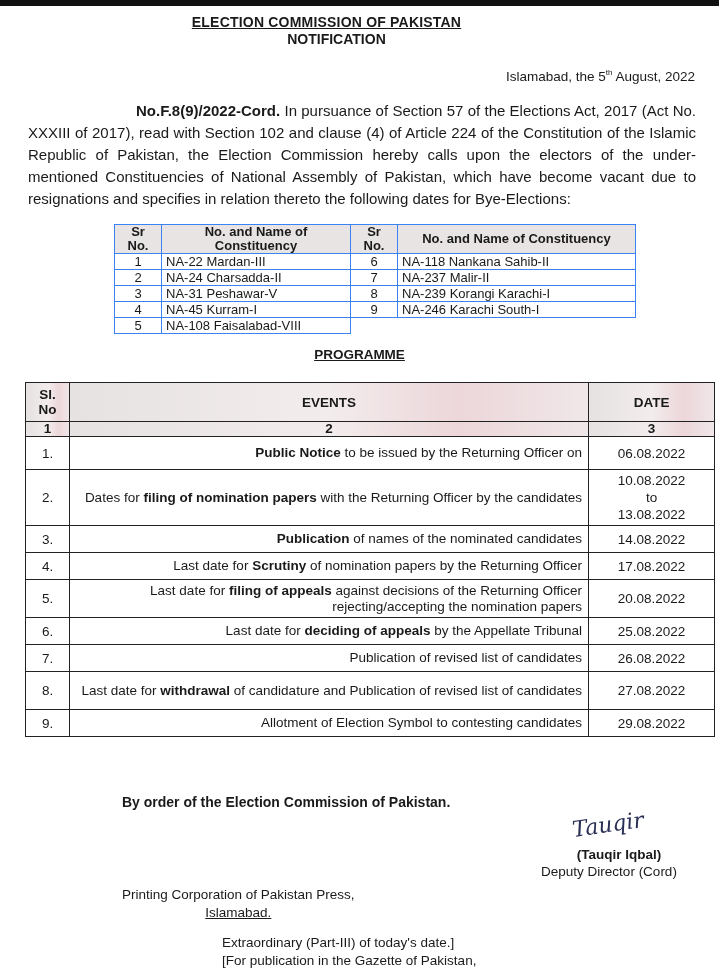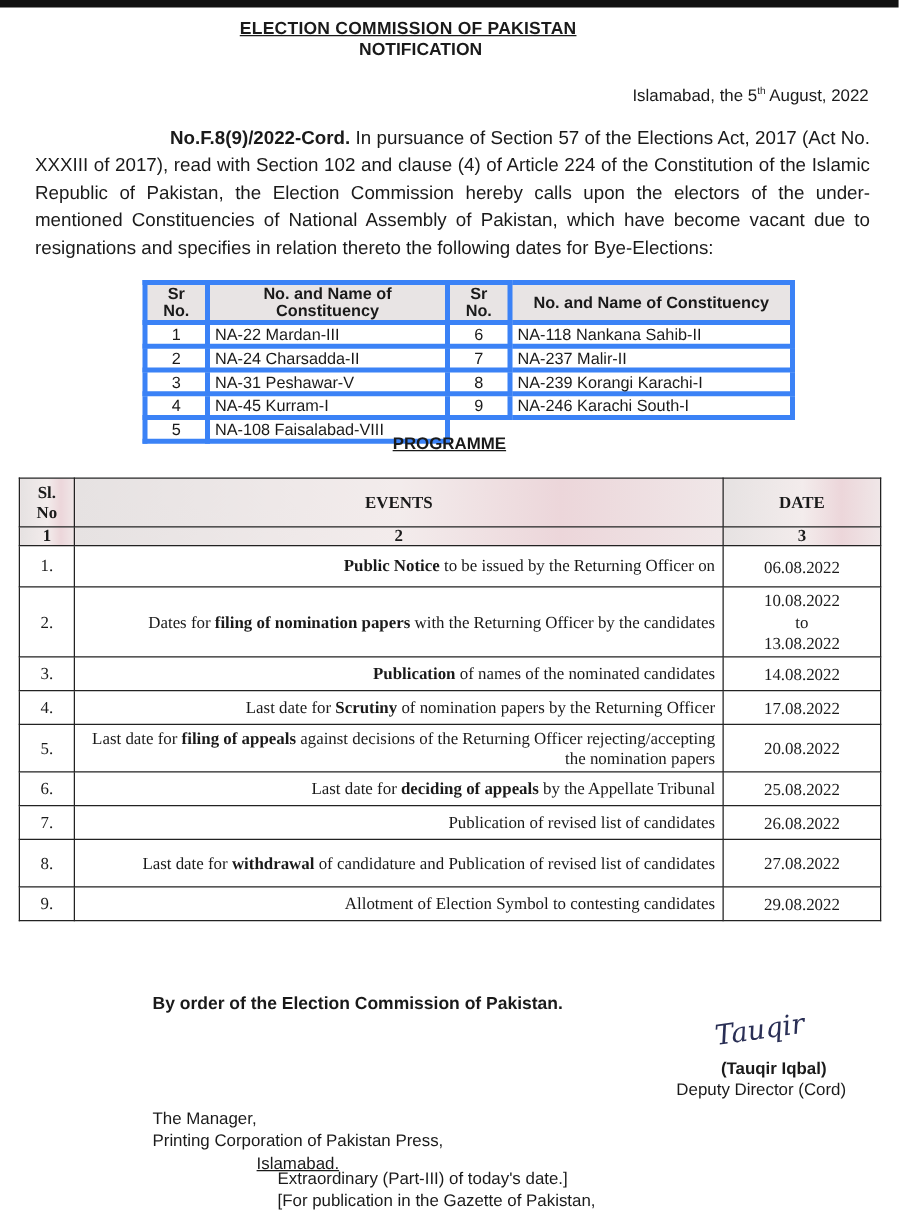--- a/index.html
+++ b/index.html
@@ -23,30 +23,30 @@
     .dateline sup { font-size: 8px; }
     .para {
       position: absolute; top: 100px; left: 28px; width: 668px;
       font-size: 15px; line-height: 22px; text-align: justify;
     }
     .para .indent { display: inline-block; width: 108px; }
     .para b { font-weight: bold; }
 
     table { border-collapse: collapse; position: absolute; }
     .cons { top: 224px; left: 114px; width: 522px; font-size: 13px; }
-    .cons td, .cons th { border: 4px solid #3b82f6; padding: 0 4px; line-height: 15px; }
+    .cons td, .cons th { border: 1px solid #3b82f6; padding: 0 4px; line-height: 15px; }
     .cons th { background: #e8e4e4; font-weight: bold; text-align: center; line-height: 14px; }
     .cons td.sr { text-align: center; width: 38px; }
     .cons .blank { border-bottom: none; border-right: none; border-top: 1px solid #222; }
 
     .prog-title {
       position: absolute; top: 347px; left: 0; width: 719px; text-align: center;
       font-weight: bold; font-size: 13.5px; text-decoration: underline;
     }
-    .prog { top: 382px; left: 15px; width: 690px; font-size: 13.5px; font-family: Liberation Serif, serif; }
+    .prog { top: 382px; left: 25px; width: 690px; font-size: 13.5px; }
     .prog td, .prog th { border: 1.3px solid #222; padding: 2px 6px; }
     .prog thead th { background: linear-gradient(90deg,#e6e2e2 0%,#f3ecec 50%,#ecd6da 75%,#f0e7e8 100%); font-weight: bold; }
     .prog .hdr th { height: 34px; }
     .prog .num-row th { height: 14px; padding: 0 6px; line-height: 14px; }
     .prog td.sl { width: 30px; text-align: center; }
     .prog td.ev { width: 494px; line-height: 16px; text-align: right; }
     .prog td.dt { width: 110px; text-align: center; line-height: 17px; }
     .prog tr.r1 td { height: 28px; }
     .prog tr.r2 td { height: 46px; }
     .prog tr.r3 td, .prog tr.r4 td, .prog tr.r6 td, .prog tr.r7 td, .prog tr.r9 td { height: 22px; }
@@ -195,21 +195,20 @@
 
 <div class="order">By order of the Election Commission of Pakistan.</div>
 
 <div class="sign-scribble">Tauqir</div>
 <div class="signer">
   <div class="name">(Tauqir Iqbal)</div>
   <div>Deputy Director (Cord)</div>
 </div>
 
 <div class="addressee">
-  <div>The Manager,</div>
   <div>Printing Corporation of Pakistan Press,</div>
   <div class="city">Islamabad.</div>
 </div>
 
 <div class="gazette">
   <div>Extraordinary (Part-III) of today's date.]</div>
   <div>[For publication in the Gazette of Pakistan,</div>
 </div>
 
 </body></html>

